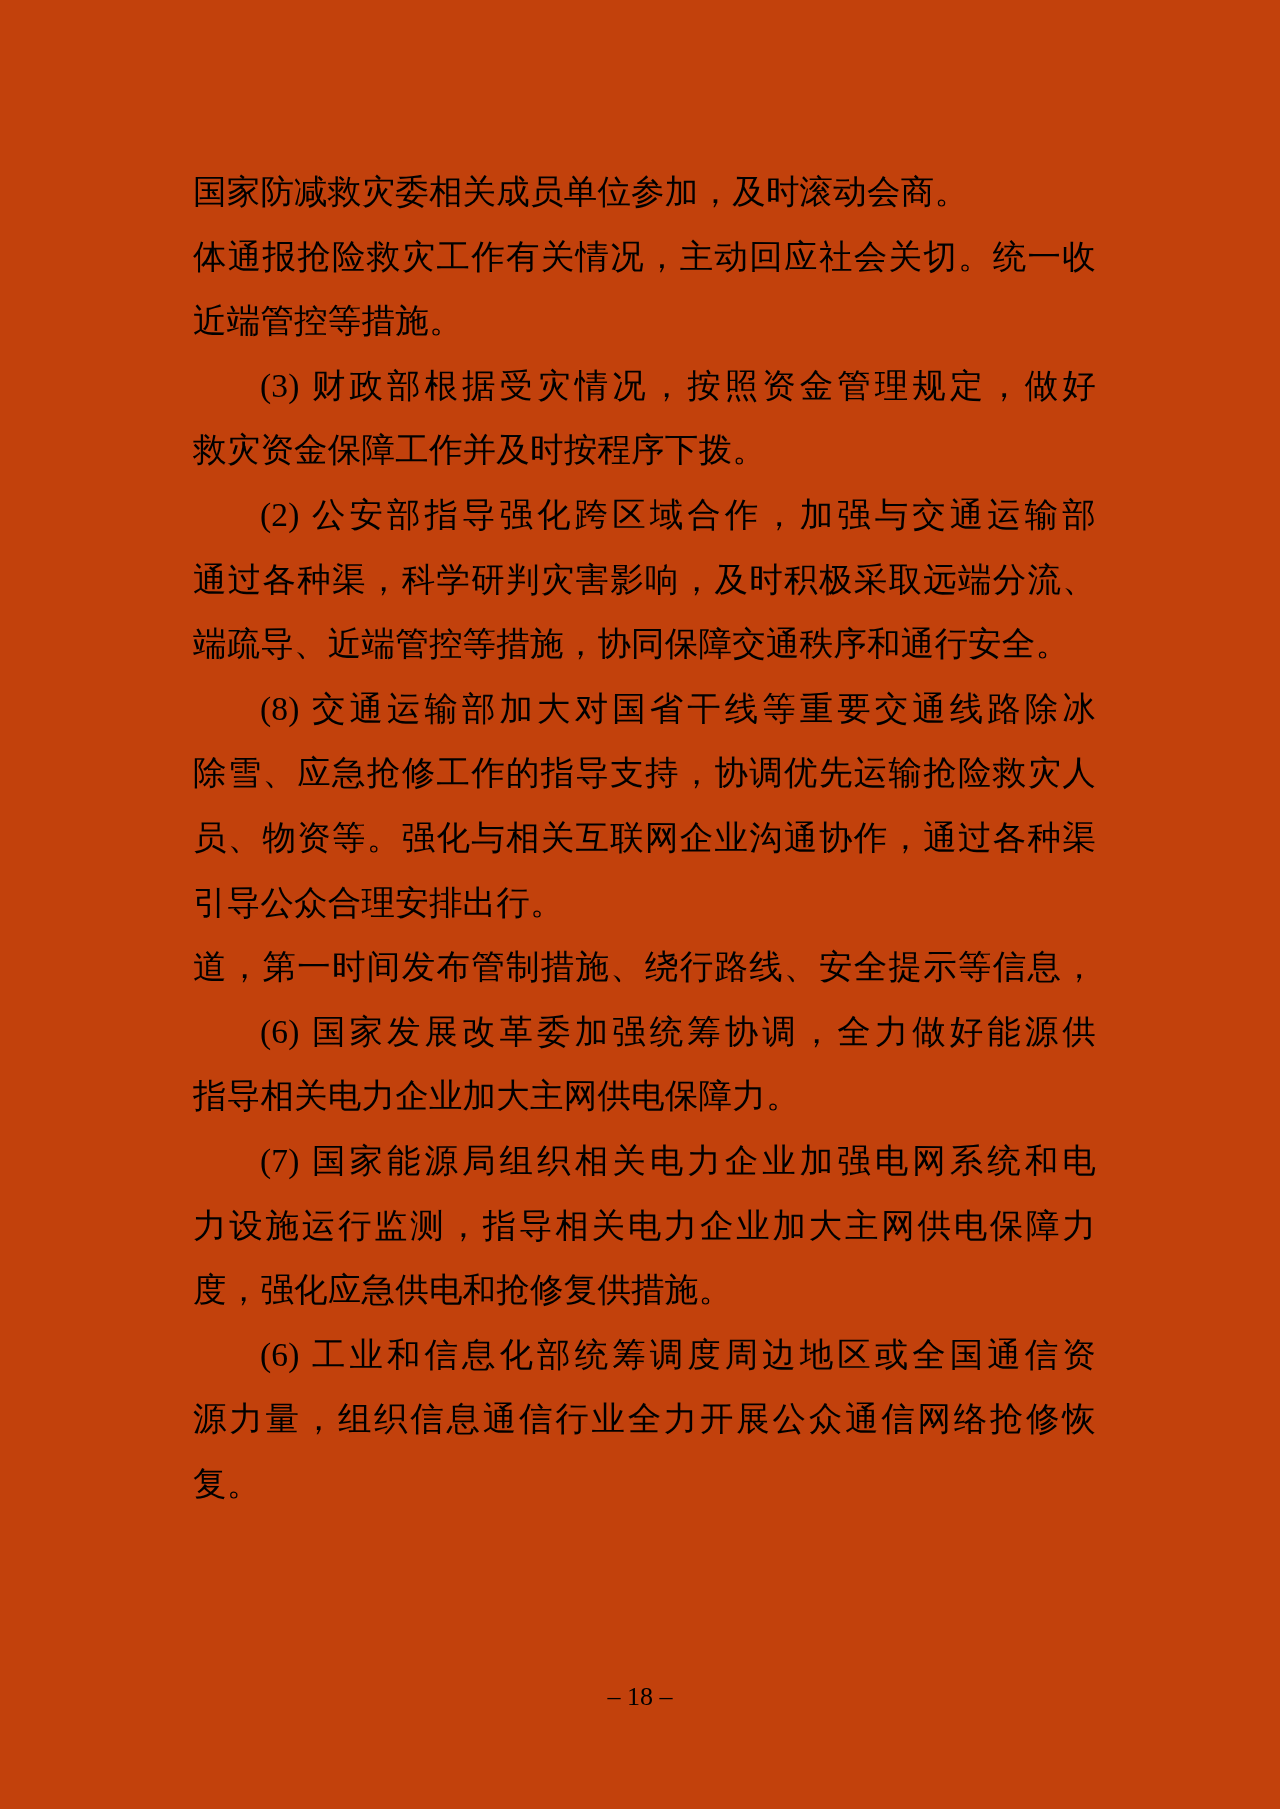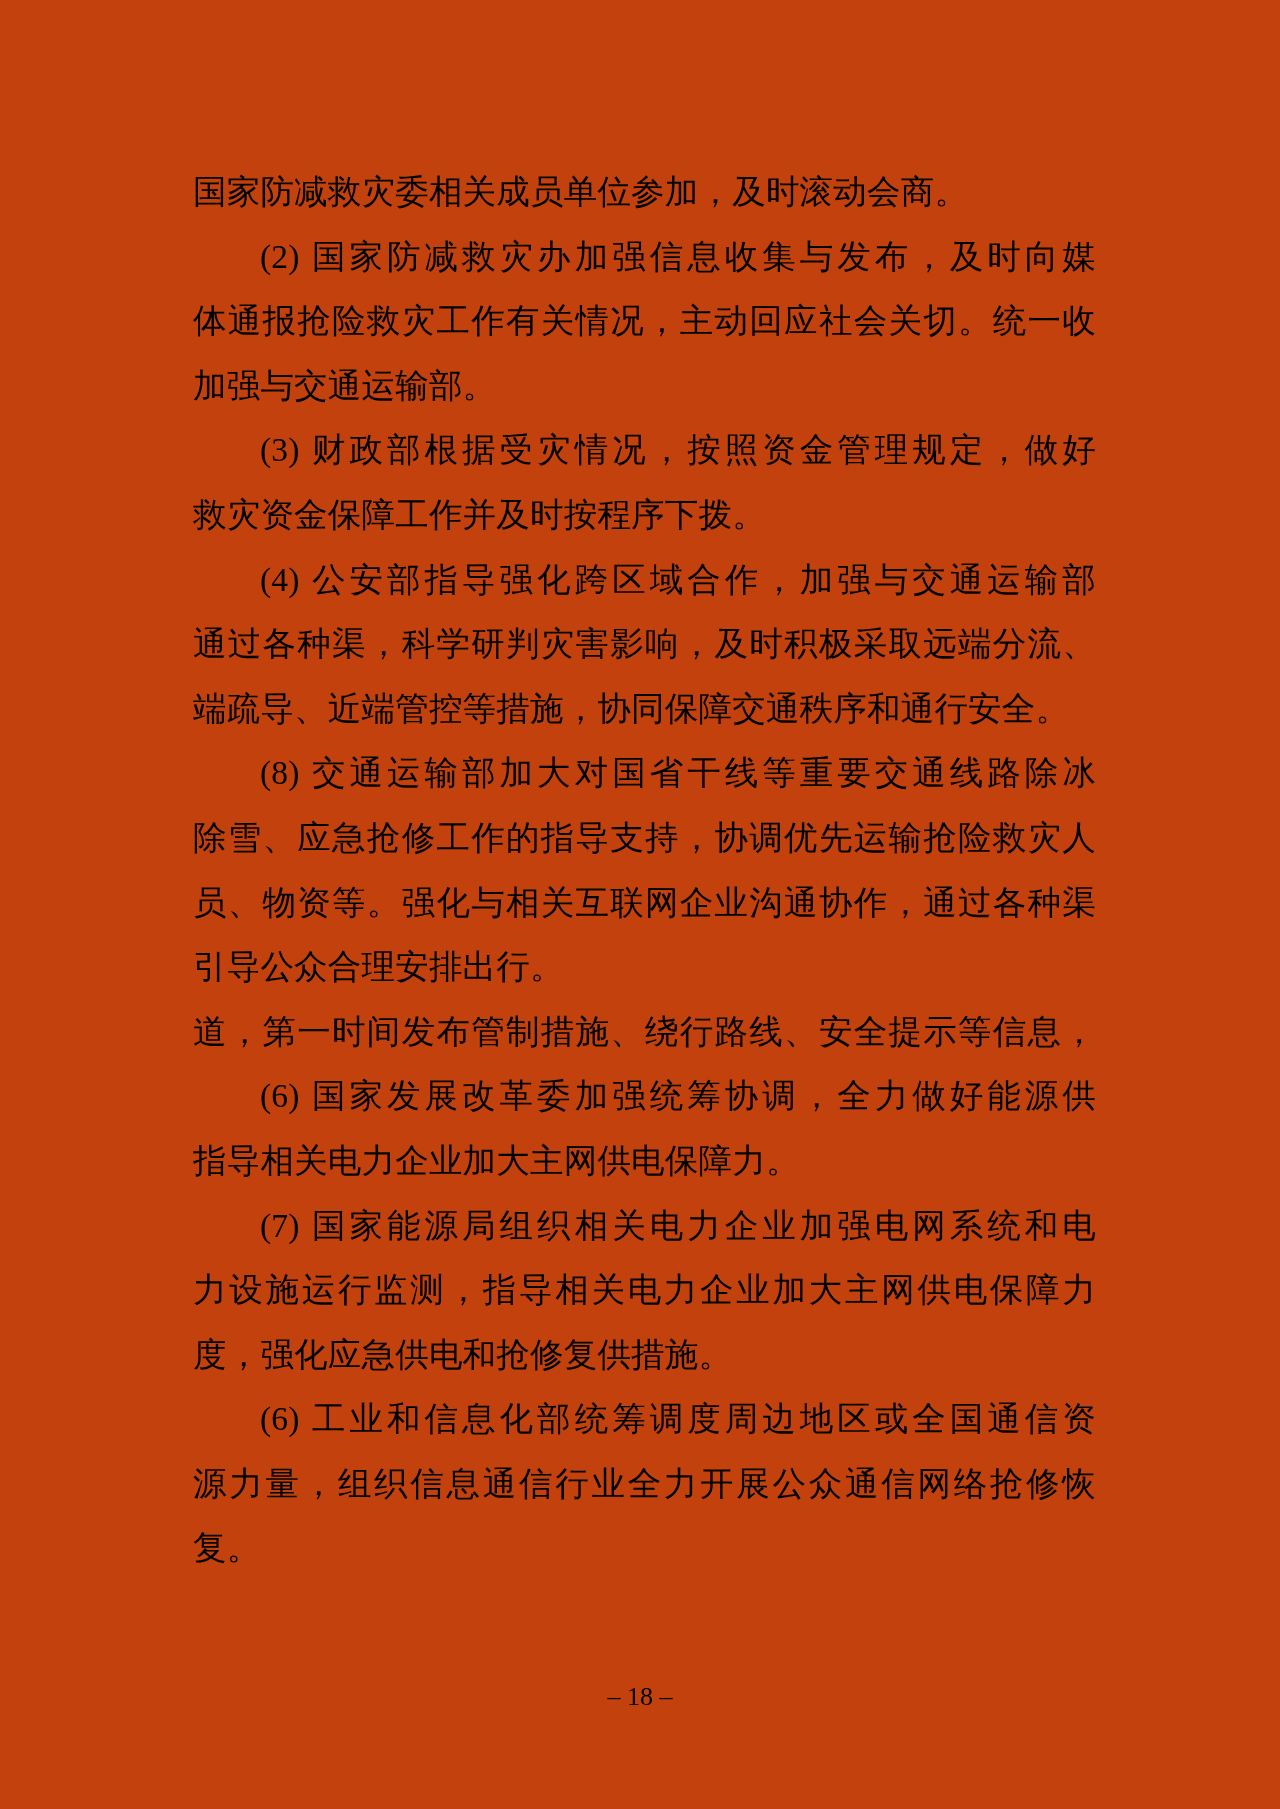--- a/index.html
+++ b/index.html
@@ -51,26 +51,25 @@
     color: #000000;
     font-family: "Liberation Serif", "DejaVu Serif", serif;
   }
 </style>
 </head>
 <body>
 
 <div class="page">
   <div class="text-block">
     <div class="line">国家防减救灾委相关成员单位参加，及时滚动会商。</div>
-    <div class="line j ind">(2) 国家防减救灾办加强信息收集与发布，及时向媒</div>
     <div class="line j">体通报抢险救灾工作有关情况，主动回应社会关切。统一收</div>
-    <div class="line">加强与交通运输部。</div>
+    <div class="line">近端管控等措施。</div>
     <div class="line j ind">(3) 财政部根据受灾情况，按照资金管理规定，做好</div>
     <div class="line">救灾资金保障工作并及时按程序下拨。</div>
-    <div class="line j ind">(4) 公安部指导强化跨区域合作，加强与交通运输部</div>
+    <div class="line j ind">(2) 公安部指导强化跨区域合作，加强与交通运输部</div>
     <div class="line j">通过各种渠，科学研判灾害影响，及时积极采取远端分流、中</div>
     <div class="line">端疏导、近端管控等措施，协同保障交通秩序和通行安全。</div>
     <div class="line j ind">(8) 交通运输部加大对国省干线等重要交通线路除冰</div>
     <div class="line j">除雪、应急抢修工作的指导支持，协调优先运输抢险救灾人</div>
     <div class="line j">员、物资等。强化与相关互联网企业沟通协作，通过各种渠</div>
     <div class="line">引导公众合理安排出行。</div>
     <div class="line j">道，第一时间发布管制措施、绕行路线、安全提示等信息，</div>
     <div class="line j ind">(6) 国家发展改革委加强统筹协调，全力做好能源供</div>
     <div class="line">指导相关电力企业加大主网供电保障力。</div>
     <div class="line j ind">(7) 国家能源局组织相关电力企业加强电网系统和电</div>

